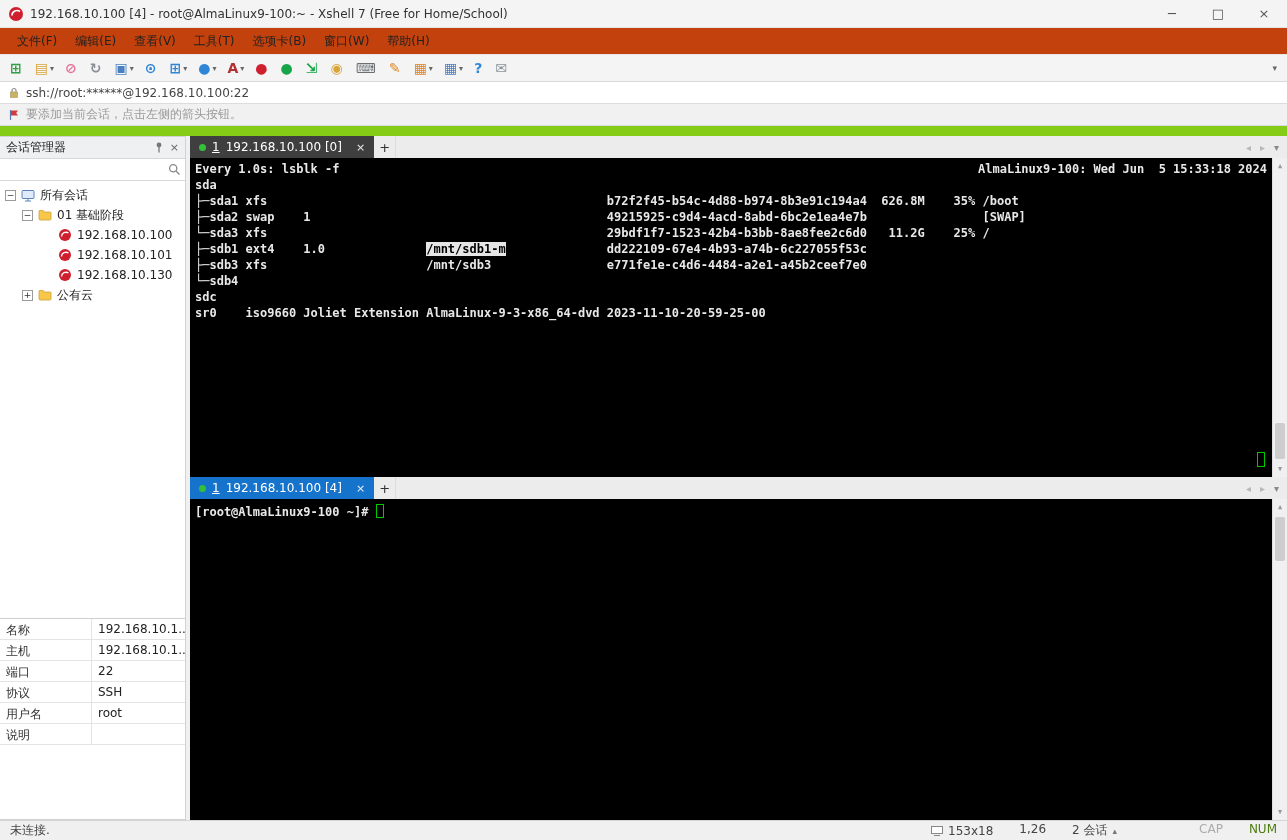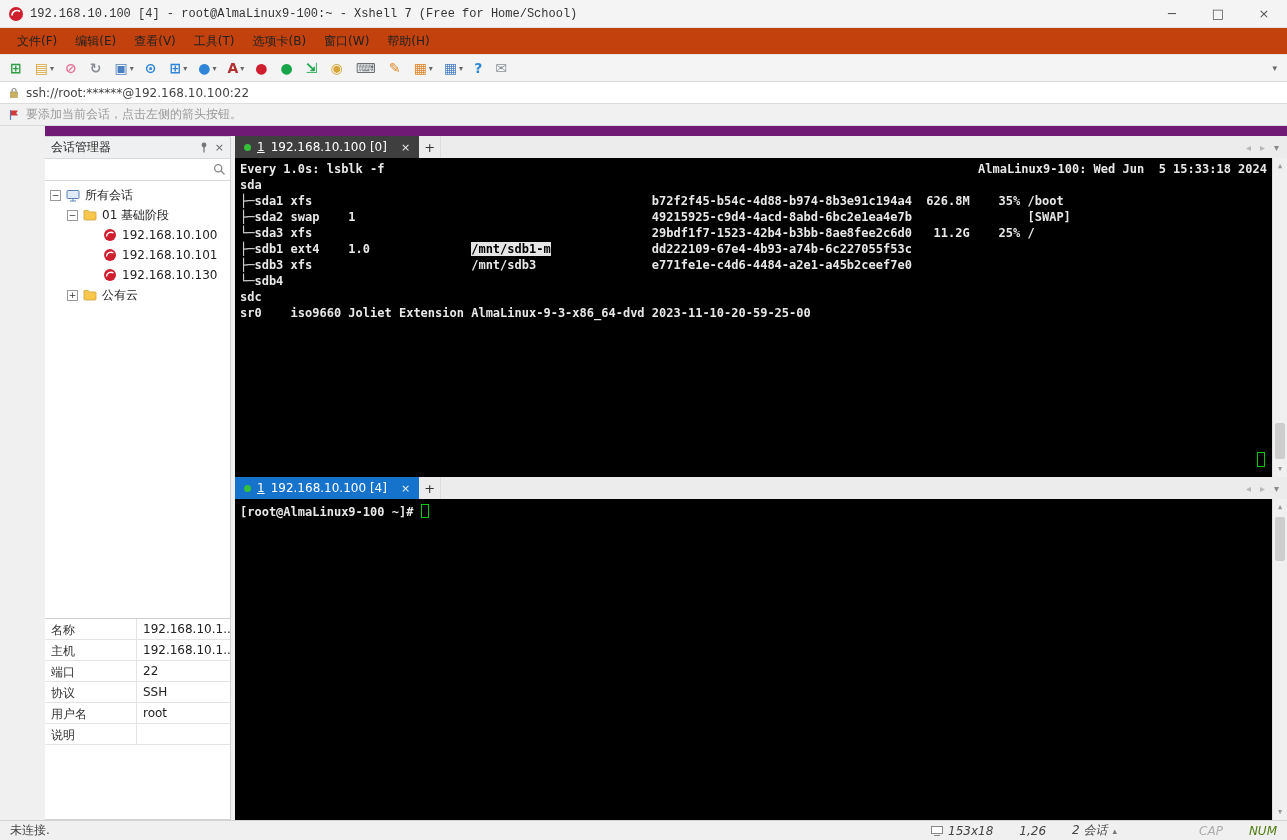--- a/index.html
+++ b/index.html
@@ -1,21 +1,21 @@
 <!DOCTYPE html>
 <html><head>
 <meta charset="utf-8">
 <style>
   * { margin:0; padding:0; box-sizing:border-box; }
   html,body { width:1287px; height:840px; overflow:hidden; }
   body { font-family:"DejaVu Sans","Liberation Sans",sans-serif; font-size:12px; color:#222; background:#f0f0f0; }
 
   
   .titlebar { height:28px; background:#f4f4f4; border-bottom:1px solid #e3e3e3; display:flex; align-items:center; padding-left:8px; }
-  .title-text { margin-left:6px; color:#333;font-family:Liberation Mono, monospace; }
+  .title-text { margin-left:6px; color:#333; }
   .win-controls { margin-left:auto; display:flex; height:100%; }
   .win-btn { width:46px; display:flex; align-items:center; justify-content:center; color:#555; font-size:13px; }
 
   
   .menubar { height:26px; background:#c2410c; display:flex; align-items:center; padding-left:8px; }
   .menu-item { padding:4px 9px; color:#222; }
 
   
   .toolbar { height:28px; background:#f4f4f4; border-top:1px solid #e6e6e6; border-bottom:1px solid #d9d9d9; display:flex; align-items:center; padding:0 6px; }
   .tbtn { display:flex; align-items:center; padding:2px 4px; margin-right:3px; }
@@ -23,21 +23,21 @@
   .tdd { font-style:normal; font-size:8px; color:#666; margin-left:2px; }
   .toolbar-end { margin-left:auto; color:#666; font-size:9px; padding-right:4px; }
 
   
   .addressbar { height:22px; background:#fff; border-bottom:1px solid #dcdcdc; display:flex; align-items:center; padding:0 8px; gap:6px; color:#444; }
 
   
   .infobar { height:22px; background:#f1f1f1; border-bottom:1px solid #dbdbdb; display:flex; align-items:center; padding:0 8px; gap:6px; color:#9a9a9a; }
 
   
-  .main { height:694px; display:flex; background:#701a75; padding-top:10px;margin-left:45px; }
+  .main { height:694px; display:flex; background:#84cc16; padding-top:10px; }
 
   
   .sidebar { width:186px; background:#fff; border:1px solid #d2d2d2; border-left:none; display:flex; flex-direction:column; }
   .sm-header { height:22px; background:#eef0f1; border-bottom:1px solid #d8d8d8; display:flex; align-items:center; padding:0 6px; gap:6px; }
   .sm-title { flex:1; color:#222; }
   .sm-tool { color:#666; font-size:11px; display:flex; align-items:center; }
   .sm-search { height:22px; border-bottom:1px solid #d8d8d8; display:flex; align-items:center; padding:0 4px; }
   .sm-search input { flex:1; border:none; outline:none; height:18px; font-size:12px; font-family:inherit; }
   .tree { height:437px; padding-top:4px; overflow:hidden; }
   .trow { height:20px; display:flex; align-items:center; gap:5px; }
@@ -78,21 +78,21 @@
 
   .sbar { position:absolute; top:0; right:0; bottom:0; width:15px; background:#f0f0f0; border-left:1px solid #e0e0e0; }
   .sbar .arr { position:absolute; left:0; width:14px; height:14px; color:#9a9a9a; font-size:7px; display:flex; align-items:center; justify-content:center; }
   .arr.up { top:1px; } .arr.dn { bottom:1px; }
   .thumb { position:absolute; left:2px; width:10px; background:#cdcdcd; border-radius:2px; }
   .thumb.t1 { bottom:18px; height:36px; }
   .thumb.t2 { top:18px; height:44px; }
 
   
   .statusbar { height:20px; background:#f0f0f0; border-top:1px solid #d4d4d4; display:flex; align-items:center; padding:0 10px; color:#444; }
-  .sb-right { margin-left:auto; display:flex; align-items:center; gap:26px;font-style:italic; }
+  .sb-right { margin-left:auto; display:flex; gap:26px; }
   .sb-item { display:flex; align-items:center; gap:5px; }
   .sb-dim { color:#ababab; }
   .sb-on { color:#4d7c0f; }
   .sb-gap { width:30px; }
 </style>
 </head>
 <body>
 
 <div class="titlebar">
   <svg width="16" height="16" viewBox="0 0 16 16">

